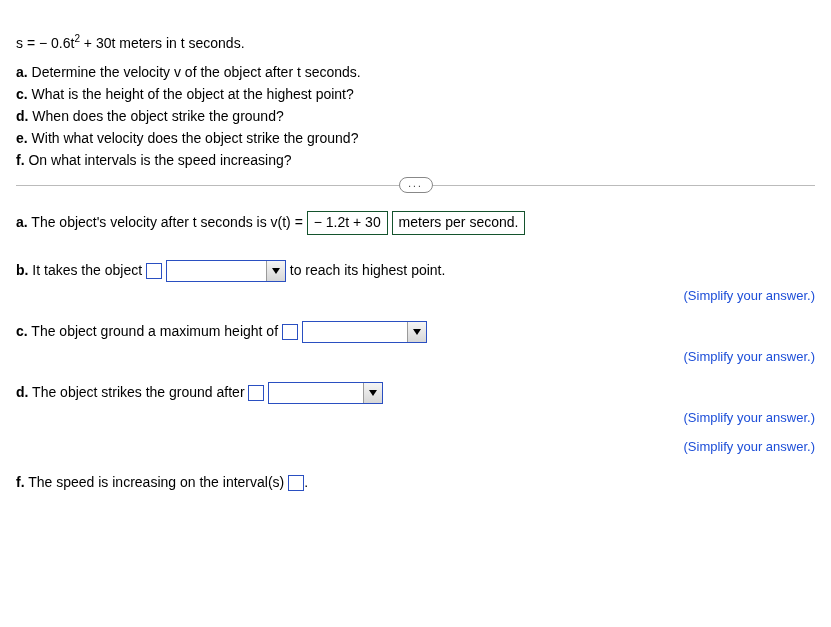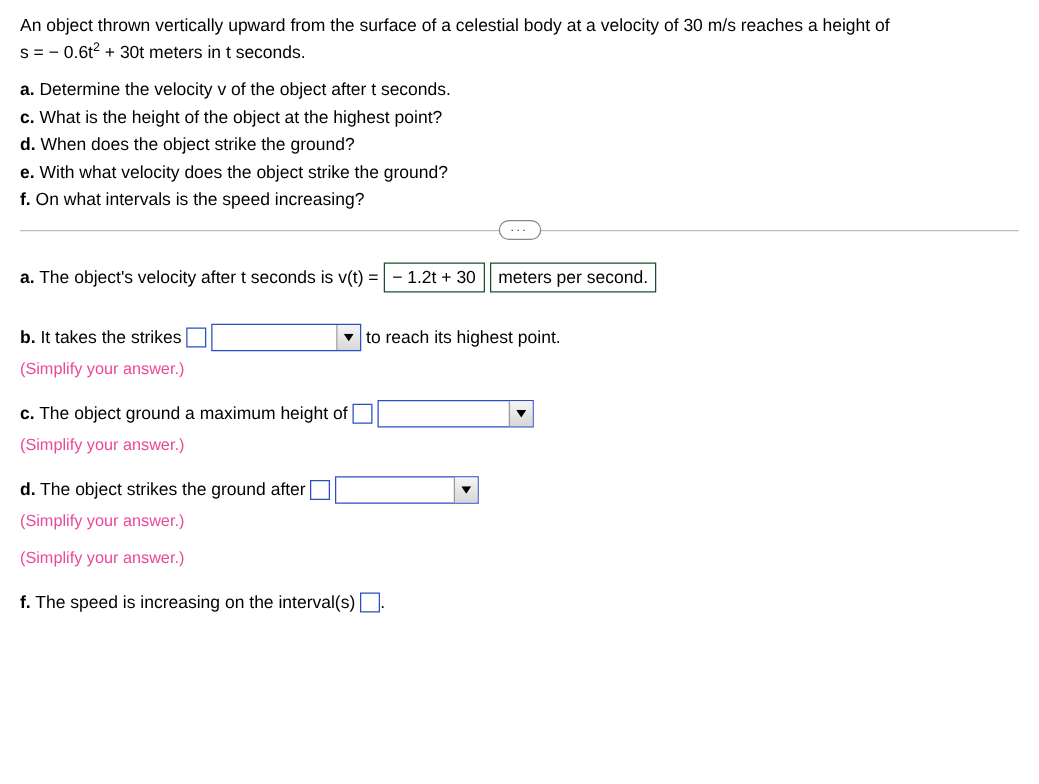--- a/index.html
+++ b/index.html
@@ -34,21 +34,21 @@
     height: 14px;
     font-size: 10px;
     line-height: 12px;
     text-align: center;
     letter-spacing: 2px;
     color: #333;
     cursor: pointer;
   }
   .answer-block { margin: 22px 0 0 0; }
   .answer-line { margin: 0 0 4px 0; line-height: 28px; }
-  .hint { color: #ec4899; font-size: 13px; margin: 0 0 14px 0; }
+  .hint { color: #1d4ed8; font-size: 13px; margin: 0 0 14px 0; text-align: right; }
   .boxfilled {
     display: inline-block;
     border: 1px solid #14532d;
     padding: 1px 6px;
     min-width: 60px;
     height: 20px;
     line-height: 18px;
     vertical-align: middle;
     font-size: 14px;
   }
@@ -80,21 +80,21 @@
   }
   .dropdown .dd-btn svg { width: 8px; height: 6px; }
   .w120 { width: 120px; }
   .w125 { width: 125px; }
   .w115 { width: 115px; }
 </style>
 </head>
 <body>
 
 <div class="problem-text">
-  <span>An object thrown vertically upward from the surface of a celestial body at a velocity of 30 m/s reaches a height of</span><br>
+  <br>
   <span>s = </span><span> − 0.6t</span><span class="sup">2</span><span> + 30t meters in t seconds.</span>
 </div>
 
 <div class="parts">
   <div class="part-line"><span class="bold-letter">a.</span> <span>Determine the velocity v of the object after t seconds.</span></div>
   <div class="part-line"><span class="bold-letter">c.</span> <span>What is the height of the object at the highest point?</span></div>
   <div class="part-line"><span class="bold-letter">d.</span> <span>When does the object strike the ground?</span></div>
   <div class="part-line"><span class="bold-letter">e.</span> <span>With what velocity does the object strike the ground?</span></div>
   <div class="part-line"><span class="bold-letter">f.</span> <span>On what intervals is the speed increasing?</span></div>
 </div>
@@ -110,21 +110,21 @@
     <span class="bold-letter">a.</span>
     <span>The object's velocity after t seconds is v(t) =</span>
     <span class="boxfilled"> − 1.2t + 30</span>
     <span class="boxfilled">meters per second.</span>
   </div>
 
   <div style="height:16px"></div>
 
   <div class="answer-line">
     <span class="bold-letter">b.</span>
-    <span>It takes the strikes</span>
+    <span>It takes the object</span>
     <span class="smallbox"></span>
     <span class="dropdown w120">
       <span class="dd-btn">
           <svg viewBox="0 0 8 6">
             <polygon points="0,0 8,0 4,6" fill="#000"></polygon>
           </svg>
         </span>
     </span>
     <span>to reach its highest point.</span>
   </div>

